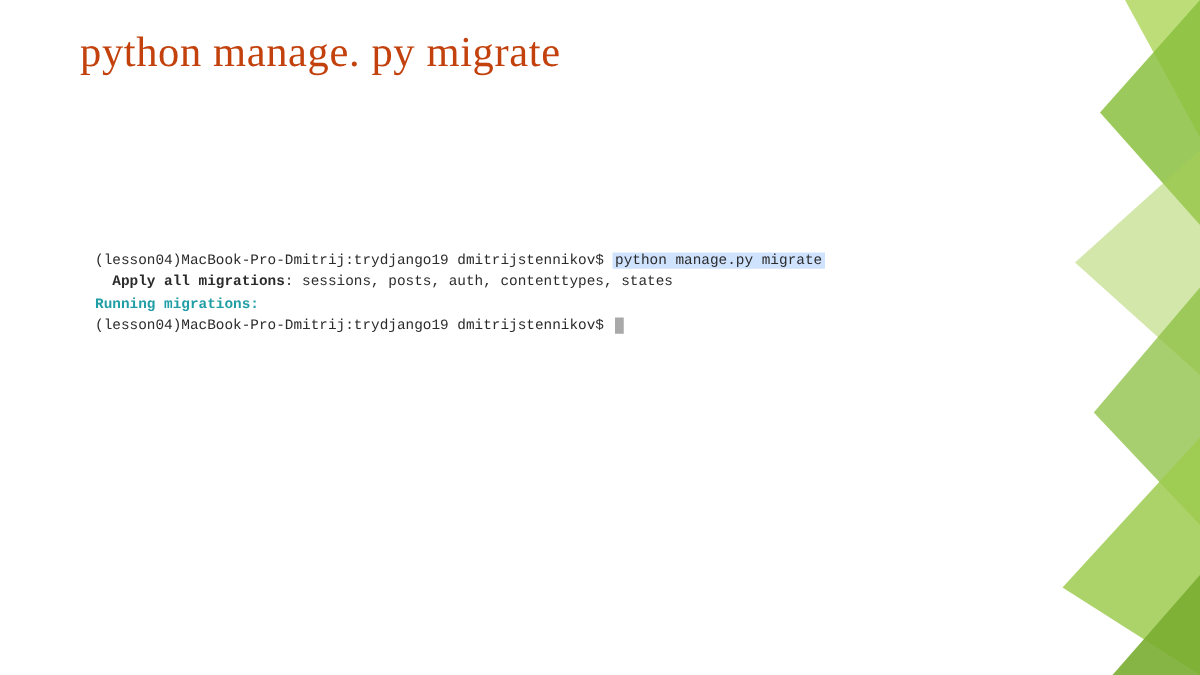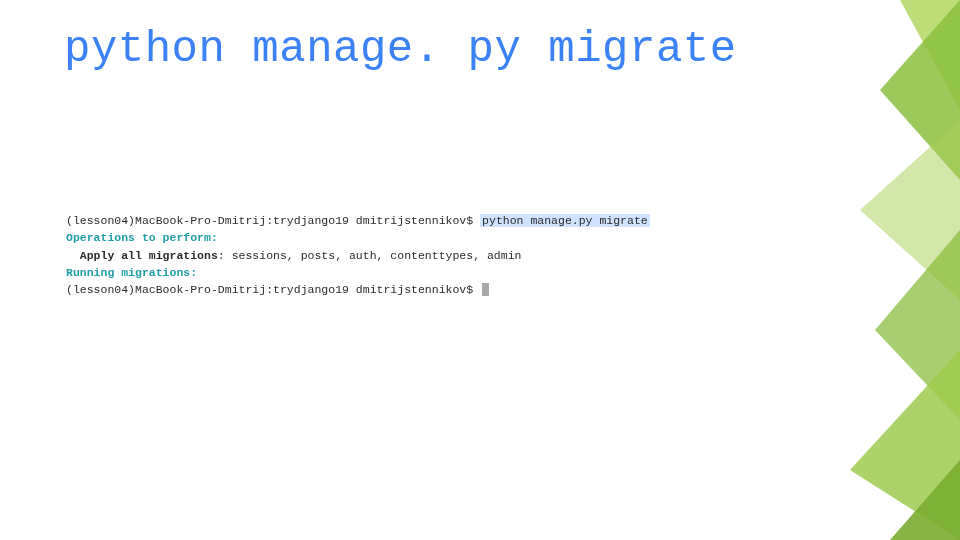--- a/index.html
+++ b/index.html
@@ -25,31 +25,31 @@
 
   .slide {
     position: relative;
     width: 100%;
     height: 100%;
     box-sizing: border-box;
     padding: 18px 40px 24px 64px;
   }
 
   .title {
-    font-size: 44px;
+    font-size: 34px;
     font-weight: 400;
-    color: #3b82f6;
+    color: #c2410c;
     margin: 6px 0 10px 0;
     letter-spacing: 0.5px;
-    font-family: Liberation Mono, monospace;
+    font-family: Liberation Serif, serif;
   }
 
   .terminal {
     margin-top: 138px;
-    margin-left: 2px;
+    margin-left: 12px;
     font-family: Menlo, Monaco, "Courier New", monospace;
     font-size: 11.5px;
     line-height: 1.5;
     color: #2b2b2b;
     word-break: break-word;
     max-width: 800px;
   }
   .term-line {
     white-space: pre;
     display: block;
@@ -81,22 +81,21 @@
 </style>
 </head>
 <body>
 
 <div class="slide">
 
   <h1 class="title">python manage. py migrate</h1>
 
   <div class="terminal">
     <span class="term-line"><span>(lesson04)MacBook-Pro-Dmitrij:trydjango19 dmitrijstennikov$ </span><span class="hl-cmd">python manage.py migrate</span></span>
-    <span class="term-line teal">Operations to perform:</span>
-    <span class="term-line"><span class="bold">  Apply all migrations</span><span>: sessions, posts, auth, contenttypes, admin</span></span>
+    <span class="term-line"><span class="bold">  Apply all migrations</span><span>: sessions, posts, auth, contenttypes, states</span></span>
     <span class="term-line teal">Running migrations:</span>
     <span class="term-line"><span>(lesson04)MacBook-Pro-Dmitrij:trydjango19 dmitrijstennikov$ </span><span class="cursor"></span></span>
   </div>
 
 </div>
 
 <svg class="decor" viewBox="0 0 140 540" preserveAspectRatio="none">
   <polygon points="140,0 80,0 140,110" fill="#b6d96a" opacity="0.9"></polygon>
   <polygon points="140,0 140,180 60,90" fill="#8bbf3f" opacity="0.85"></polygon>
   <polygon points="140,120 140,300 40,210" fill="#a7cf57" opacity="0.5"></polygon>

